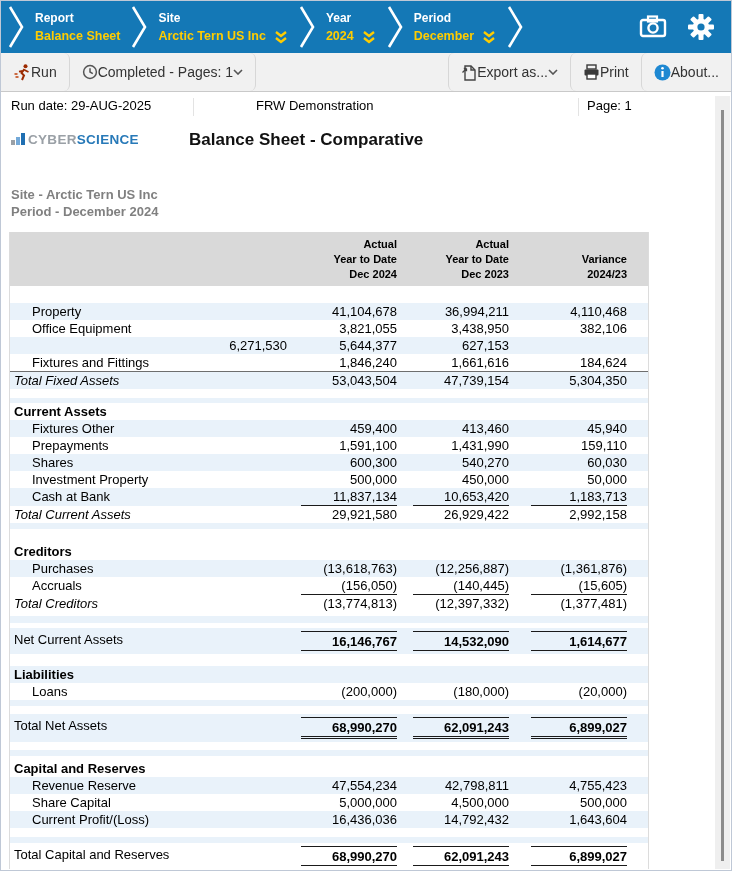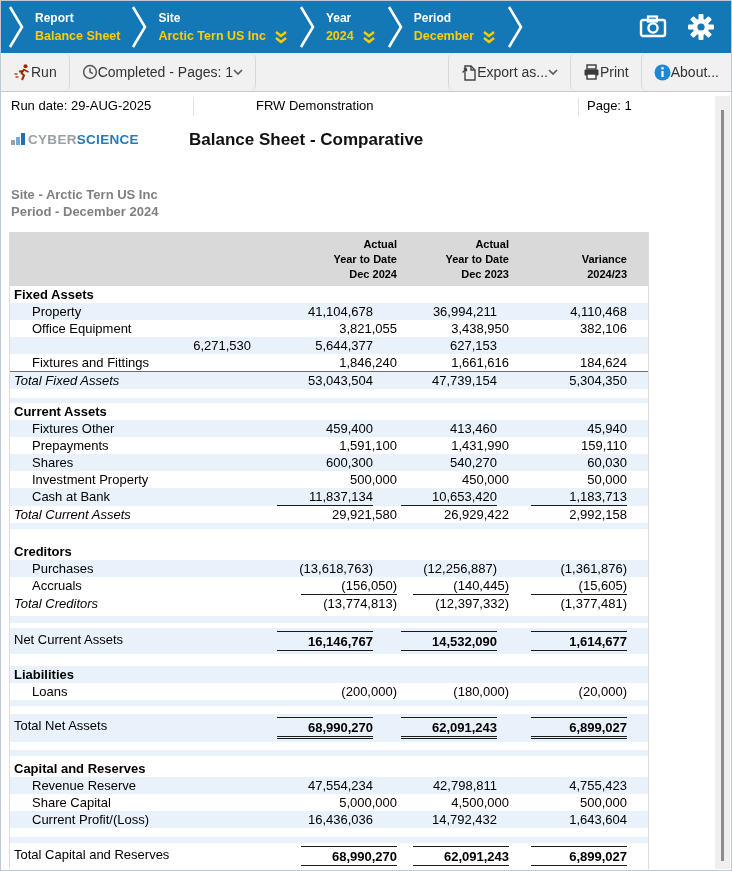--- a/index.html
+++ b/index.html
@@ -54,21 +54,21 @@
   .rtable{margin:0 8px;width:640px;border-left:1px solid #DCDCDC;border-right:1px solid #DCDCDC;}
   .thead{display:grid;grid-template-columns:1fr 110px 112px 118px;background:var(--header-gray);padding:5px 21px 4px 0;}
   .thead div{white-space:pre-line;font-weight:bold;font-size:11px;line-height:15px;text-align:right;align-self:end;}
   .row{display:grid;grid-template-columns:1fr 110px 112px 118px;padding-right:21px;min-height:17px;line-height:17px;font-size:13px;color:#000;}
   .row .lbl{padding-left:22px;white-space:nowrap;}
   .row.h .lbl{font-weight:bold;padding-left:4px;}
   .row.tot .lbl{font-style:italic;padding-left:4px;}
   .row.sing .lbl{padding-left:4px;}
   .row .num{text-align:right;}
   .row .num span{display:inline-block;min-width:96px;}
-  .bgB{background:var(--row-blue);gap:12px;}
+  .bgB{background:var(--row-blue);}
   .bgW{background:#fff;}
   .row.tl{border-top:1px solid #6E6E6E;}
   .row.ul .num span{border-bottom:1px solid #1a1a1a;}
   .row.ol .num span{border-top:1px solid #1a1a1a;padding-top:1px;font-weight:bold;}
   .row.dul .num span{border-bottom:3px double #1a1a1a;}
   .row.sing{padding-top:3px;padding-bottom:3px;}
   .gaprow{width:100%;}
 
   
   .scrolltrack{position:absolute;top:95px;right:1px;bottom:1px;width:15px;background:#EFEFEF;}
@@ -248,21 +248,20 @@
 Year to Date
 Dec 2024</div>
         <div>Actual
 Year to Date
 Dec 2023</div>
         <div>Variance
 2024/23</div>
       </div>
       <div id="rows">
           <div class="row h bgW ">
-            <div class="lbl">Fixed Assets</div>
             <div class="num"><span></span></div>
             <div class="num"><span></span></div>
             <div class="num"><span></span></div>
           </div>
           <div class="row i bgB ">
             <div class="lbl">Property</div>
             <div class="num"><span>41,104,678</span></div>
             <div class="num"><span>36,994,211</span></div>
             <div class="num"><span>4,110,468</span></div>
           </div>

